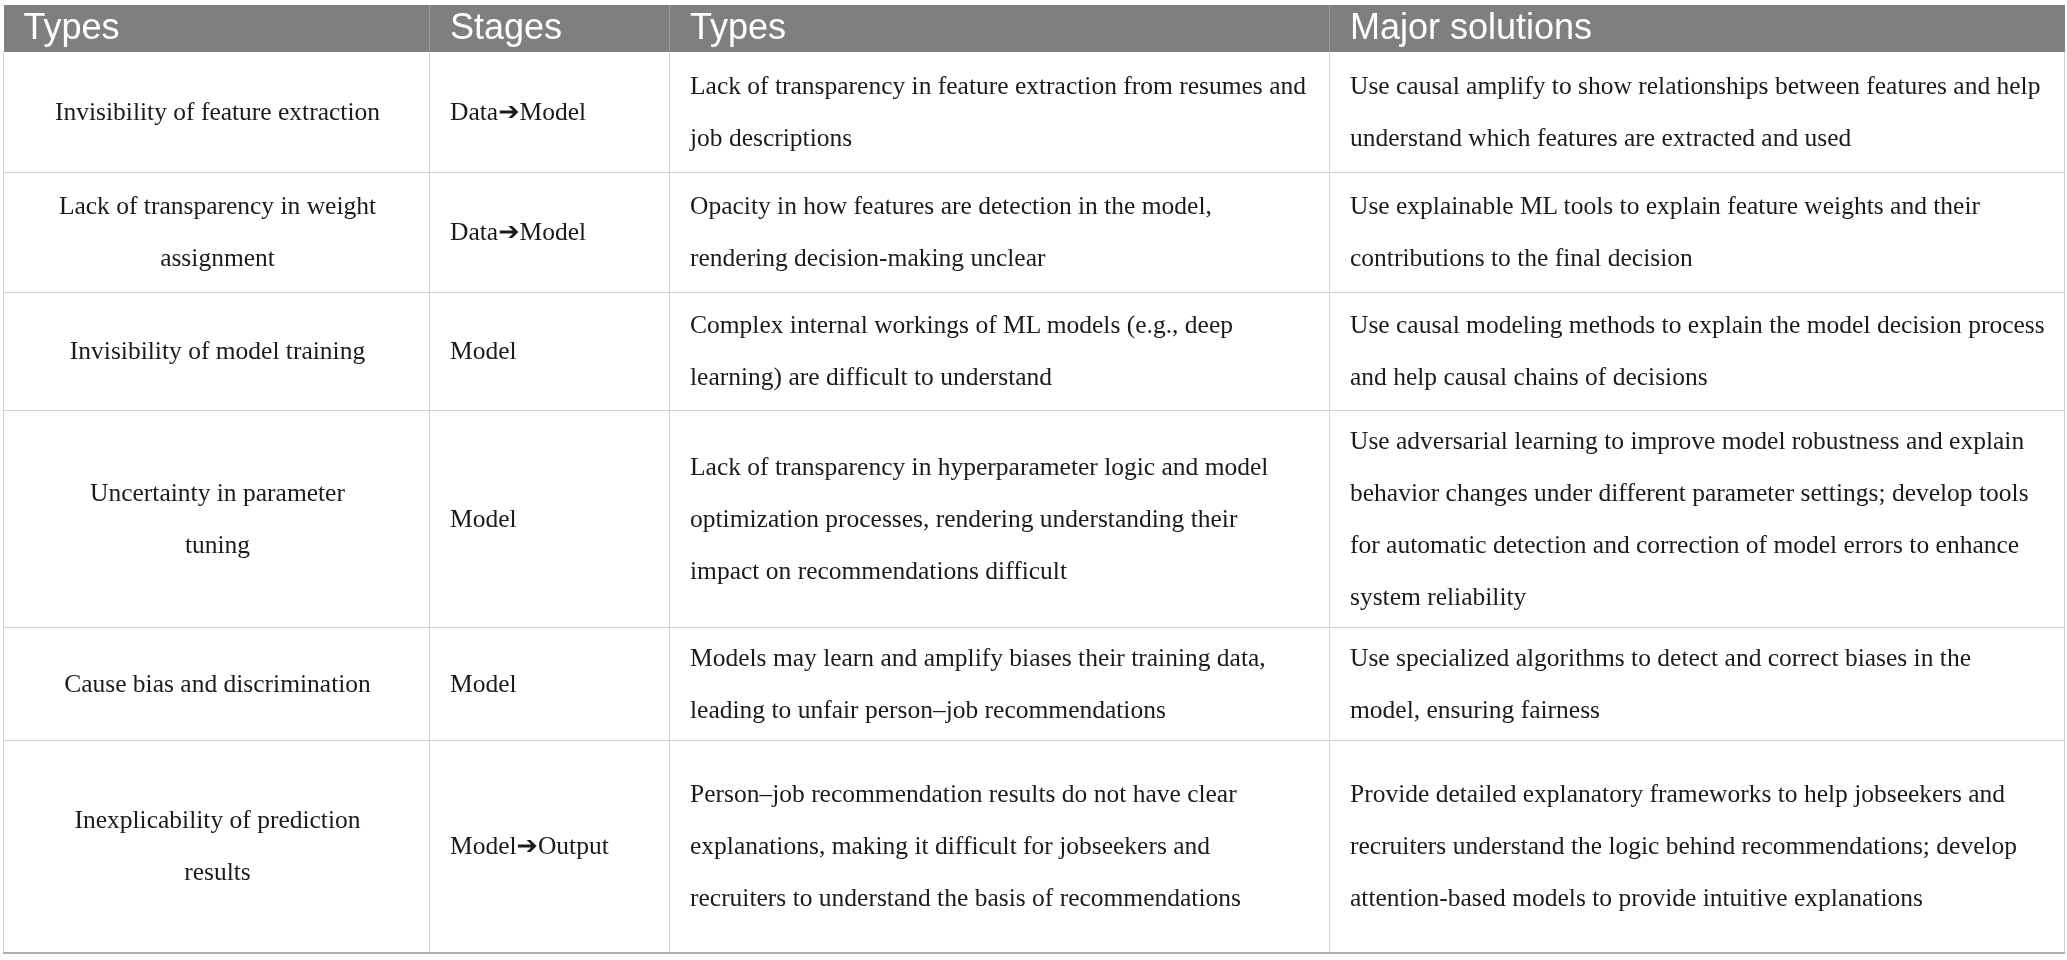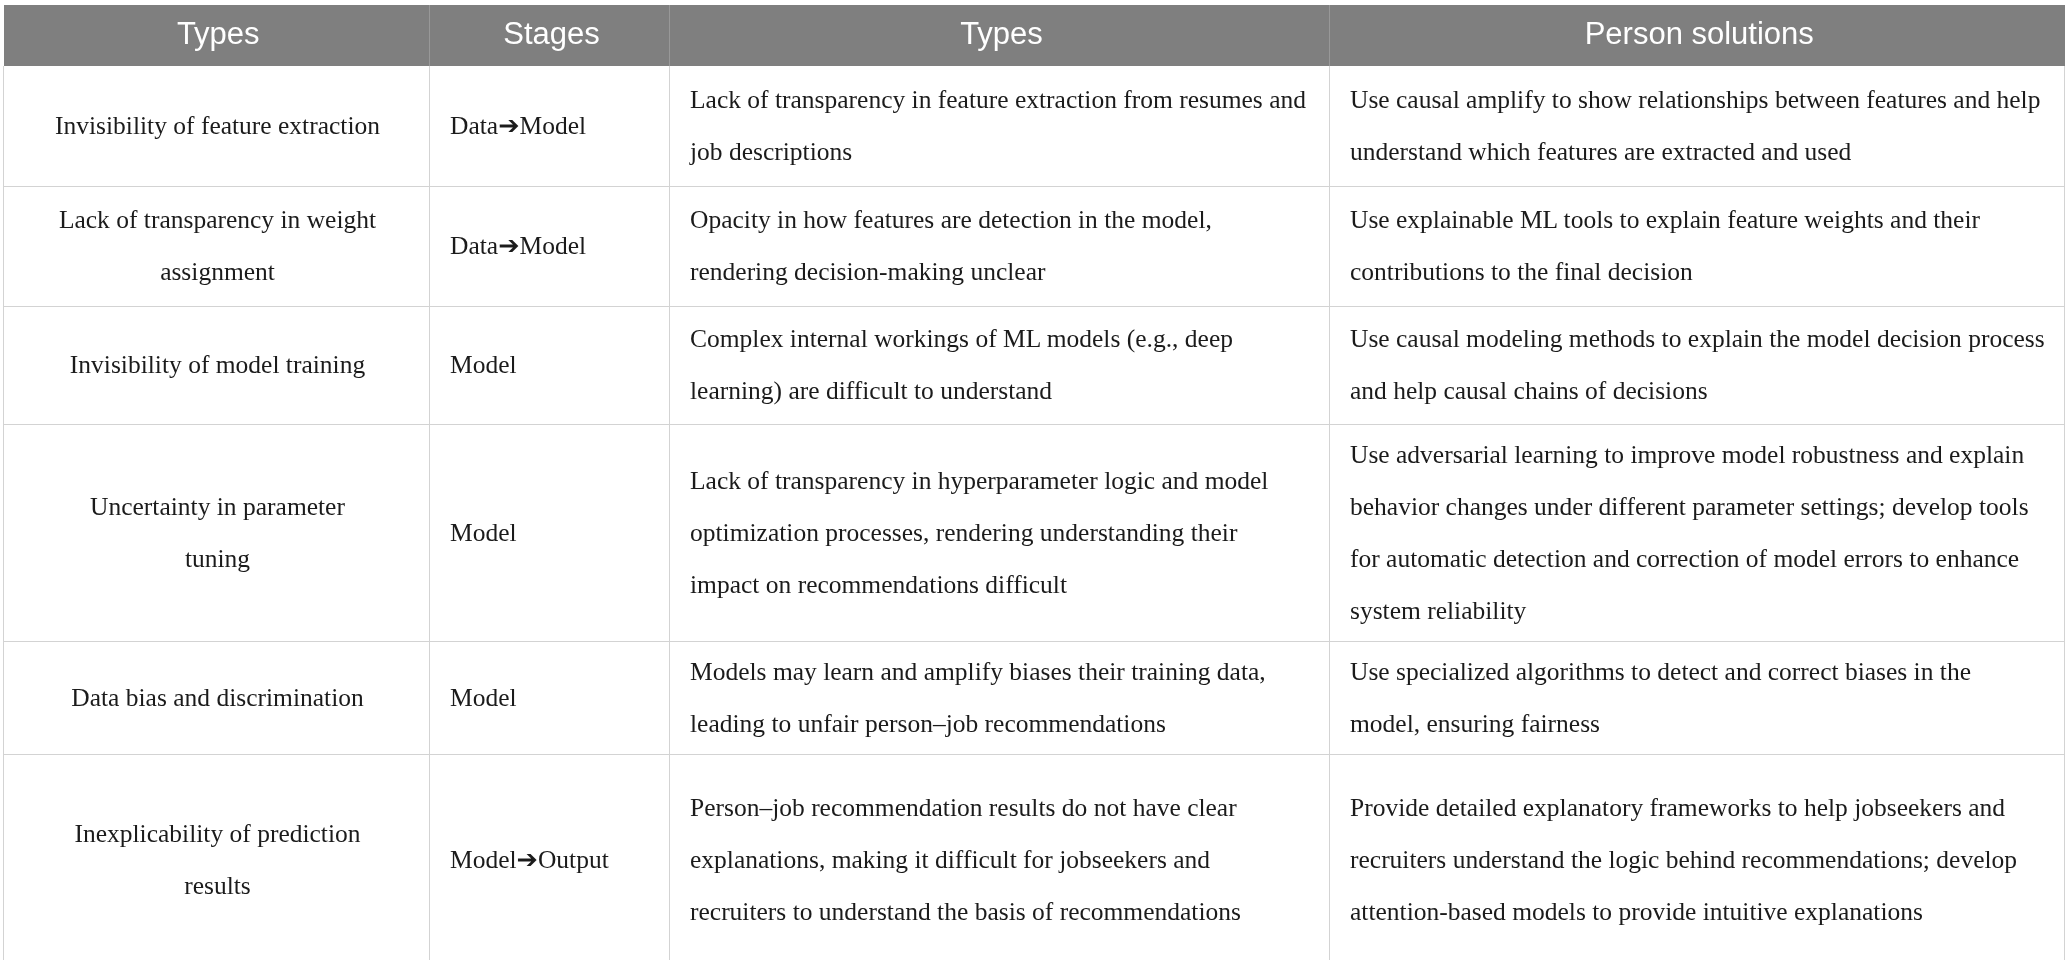--- a/index.html
+++ b/index.html
@@ -25,24 +25,24 @@
   col.c-types    { width: 426px; }
   col.c-stages   { width: 240px; }
   col.c-cause    { width: 660px; }
   col.c-solution { width: 735px; }
 
   thead th {
     background: #7f7f7f;
     color: #ffffff;
     font-family: "Liberation Sans", sans-serif;
     font-weight: 400;
-    font-size: 31px;
-    text-align: center;
+    font-size: 36px;
+    text-align: left;
     vertical-align: middle;
-    height: 61px;
+    height: 47px;
     padding: 0 16px 4px 20px;
     border-left: 1px solid #989898;
   }
   thead th:first-child { border-left: none; }
 
   tbody td {
     font-size: 25.5px;
     line-height: 52px;
     vertical-align: middle;
     padding: 4px 18px 4px 20px;
@@ -72,21 +72,21 @@
       <col class="c-types">
       <col class="c-stages">
       <col class="c-cause">
       <col class="c-solution">
     </colgroup>
     <thead>
       <tr>
         <th>Types</th>
         <th>Stages</th>
         <th>Types</th>
-        <th>Person solutions</th>
+        <th>Major solutions</th>
       </tr>
     </thead>
     <tbody>
       <tr class="r1">
         <td class="type-cell">Invisibility of feature extraction</td>
         <td class="stage-cell">Data➔Model</td>
         <td class="cause-cell">Lack of transparency in feature extraction from resumes and job descriptions</td>
         <td class="solution-cell">Use causal amplify to show relationships between features and help understand which features are extracted and used</td>
       </tr>
       <tr class="r2">
@@ -103,21 +103,21 @@
         <td class="solution-cell">Use causal modeling methods to explain the model decision process and help causal chains of decisions</td>
       </tr>
       <tr class="r4">
         <td class="type-cell">Uncertainty in parameter
 tuning</td>
         <td class="stage-cell">Model</td>
         <td class="cause-cell">Lack of transparency in hyperparameter logic and model optimization processes, rendering understanding their impact on recommendations difficult</td>
         <td class="solution-cell">Use adversarial learning to improve model robustness and explain behavior changes under different parameter settings; develop tools for automatic detection and correction of model errors to enhance system reliability</td>
       </tr>
       <tr class="r5">
-        <td class="type-cell">Data bias and discrimination</td>
+        <td class="type-cell">Cause bias and discrimination</td>
         <td class="stage-cell">Model</td>
         <td class="cause-cell">Models may learn and amplify biases their training data, leading to unfair person–job recommendations</td>
         <td class="solution-cell">Use specialized algorithms to detect and correct biases in the model, ensuring fairness</td>
       </tr>
       <tr class="r6">
         <td class="type-cell">Inexplicability of prediction
 results</td>
         <td class="stage-cell">Model➔Output</td>
         <td class="cause-cell">Person–job recommendation results do not have clear explanations, making it difficult for jobseekers and recruiters to understand the basis of recommendations</td>
         <td class="solution-cell">Provide detailed explanatory frameworks to help jobseekers and recruiters understand the logic behind recommendations; develop attention-based models to provide intuitive explanations</td>

